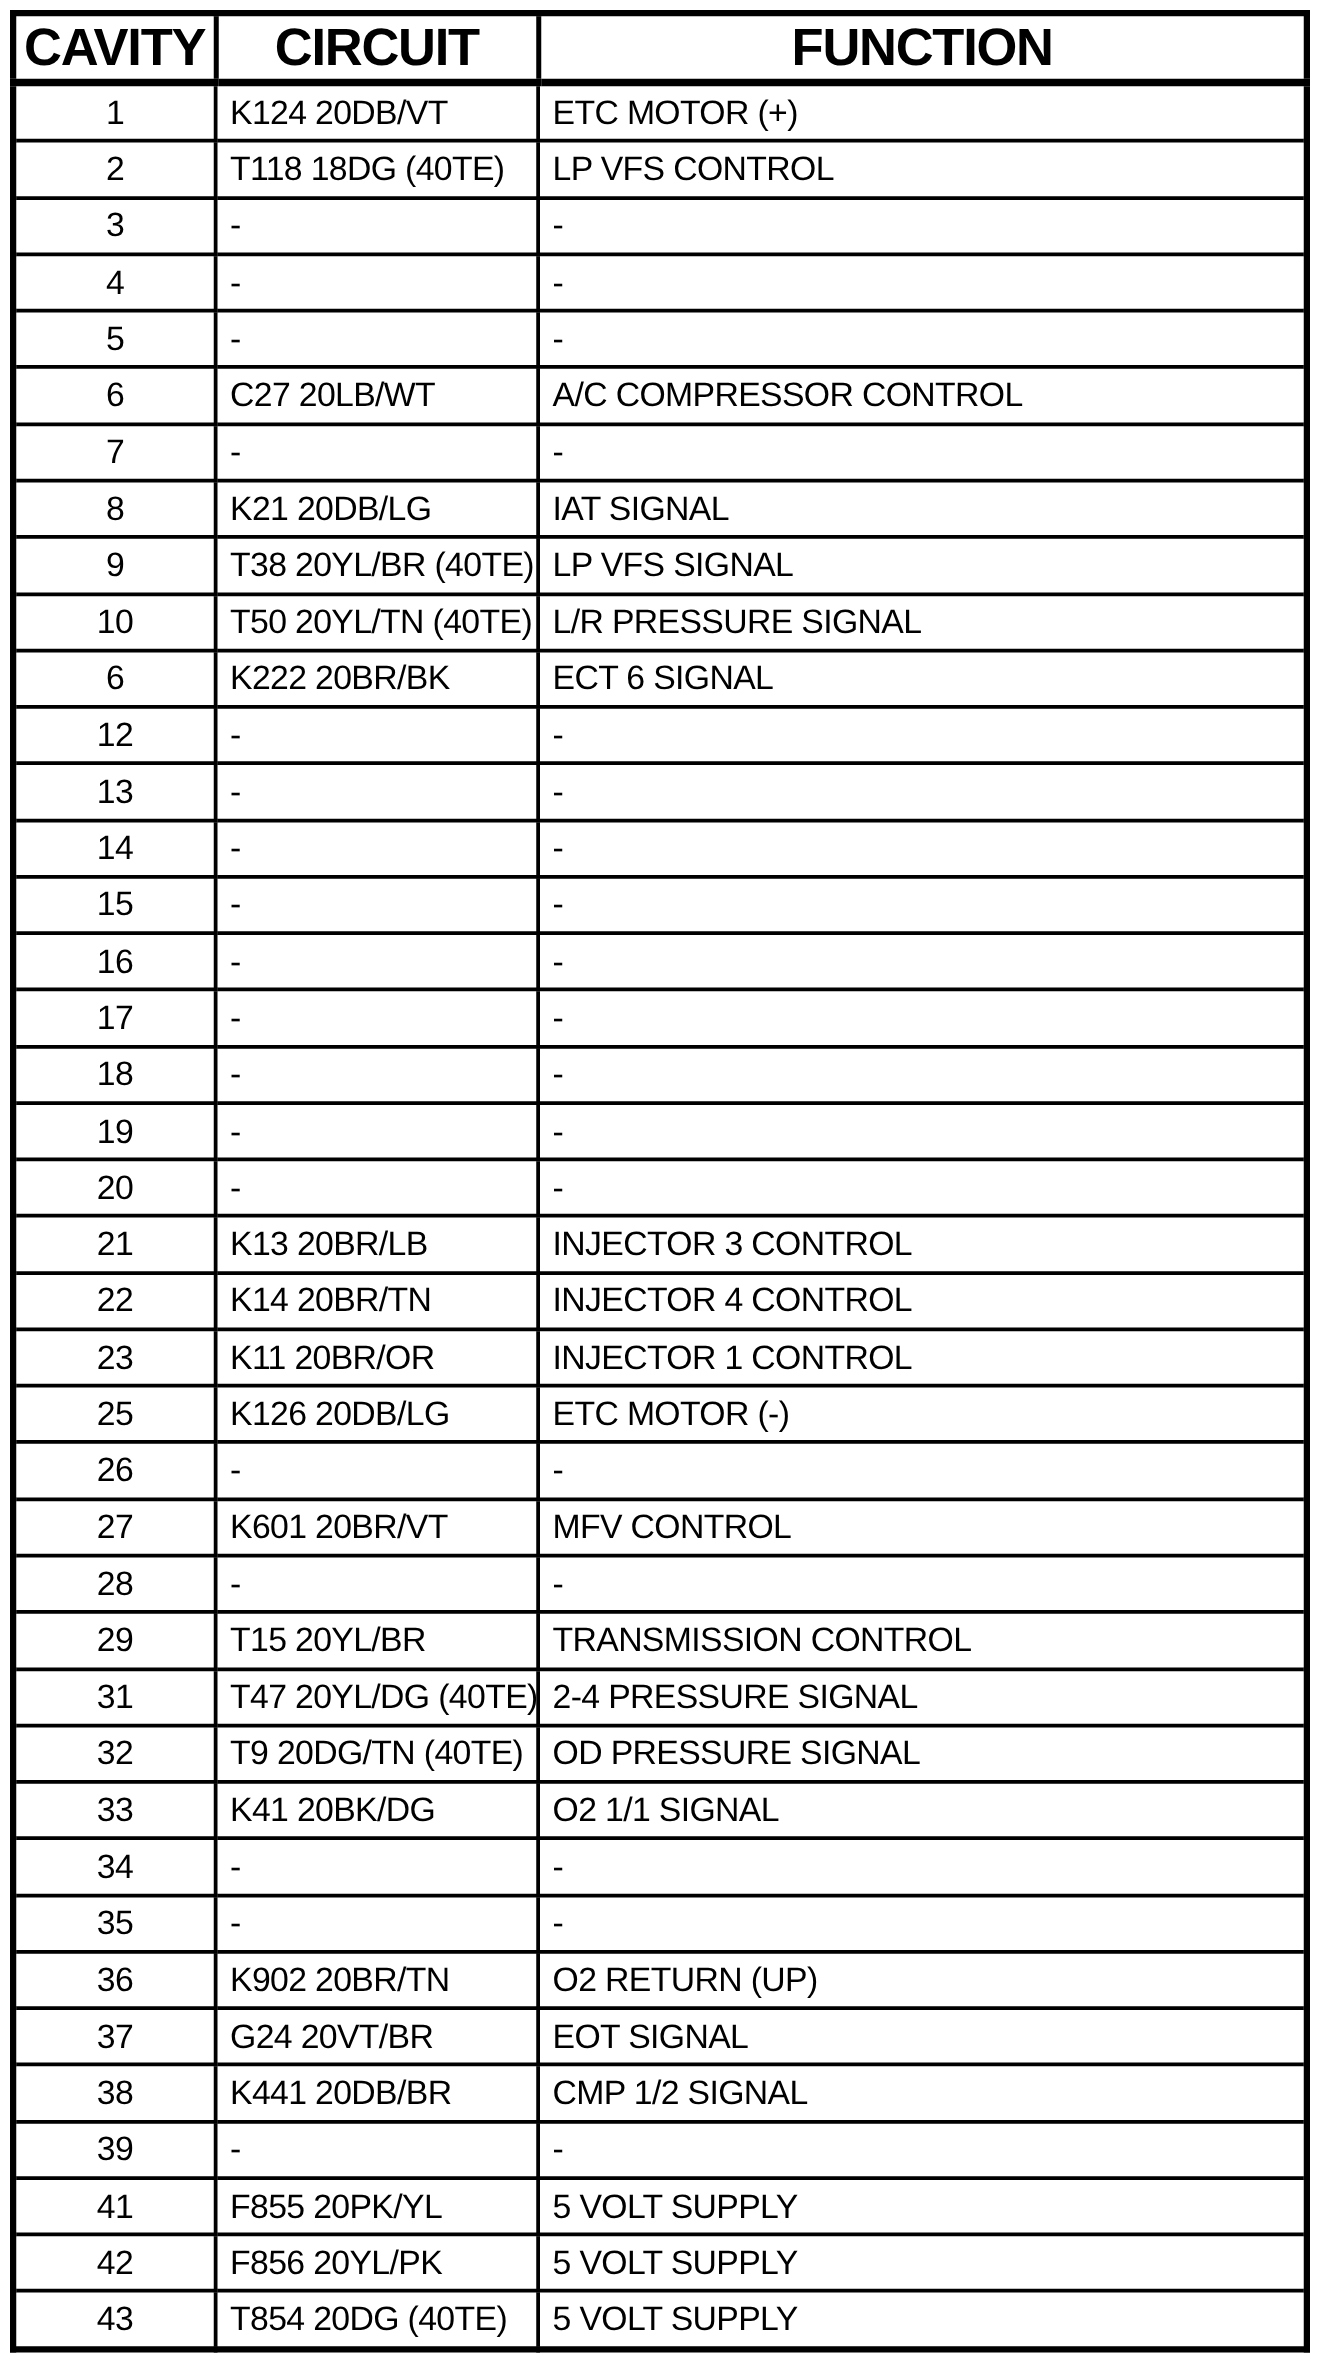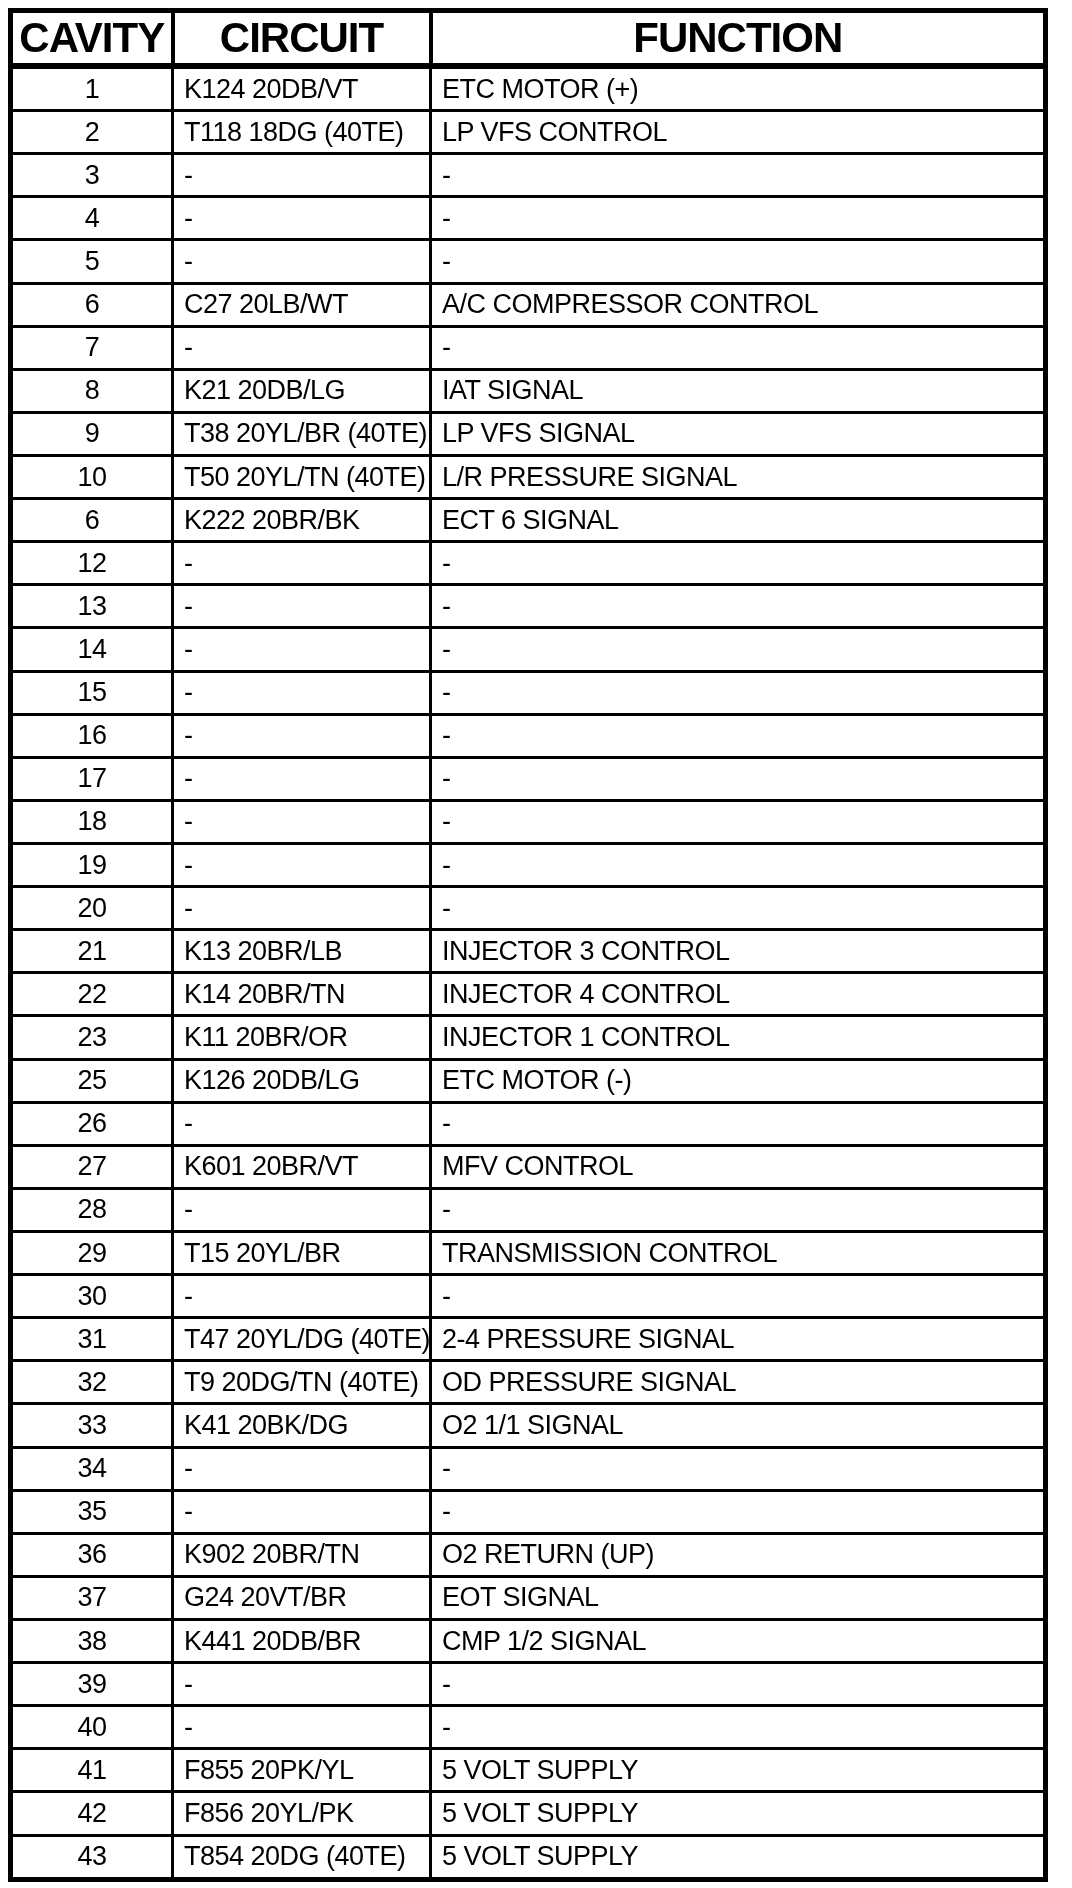--- a/index.html
+++ b/index.html
@@ -219,25 +219,20 @@
           <td class="cavity">28</td>
           <td class="circuit">-</td>
           <td class="function">-</td>
         </tr>
         <tr>
           <td class="cavity">29</td>
           <td class="circuit">T15 20YL/BR</td>
           <td class="function">TRANSMISSION CONTROL</td>
         </tr>
         <tr>
-          <td class="cavity">30</td>
-          <td class="circuit">-</td>
-          <td class="function">-</td>
-        </tr>
-        <tr>
           <td class="cavity">31</td>
           <td class="circuit">T47 20YL/DG (40TE)</td>
           <td class="function">2-4 PRESSURE SIGNAL</td>
         </tr>
         <tr>
           <td class="cavity">32</td>
           <td class="circuit">T9 20DG/TN (40TE)</td>
           <td class="function">OD PRESSURE SIGNAL</td>
         </tr>
         <tr>
@@ -265,25 +260,20 @@
           <td class="circuit">G24 20VT/BR</td>
           <td class="function">EOT SIGNAL</td>
         </tr>
         <tr>
           <td class="cavity">38</td>
           <td class="circuit">K441 20DB/BR</td>
           <td class="function">CMP 1/2 SIGNAL</td>
         </tr>
         <tr>
           <td class="cavity">39</td>
-          <td class="circuit">-</td>
-          <td class="function">-</td>
-        </tr>
-        <tr>
-          <td class="cavity">40</td>
           <td class="circuit">-</td>
           <td class="function">-</td>
         </tr>
         <tr>
           <td class="cavity">41</td>
           <td class="circuit">F855 20PK/YL</td>
           <td class="function">5 VOLT SUPPLY</td>
         </tr>
         <tr>
           <td class="cavity">42</td>

